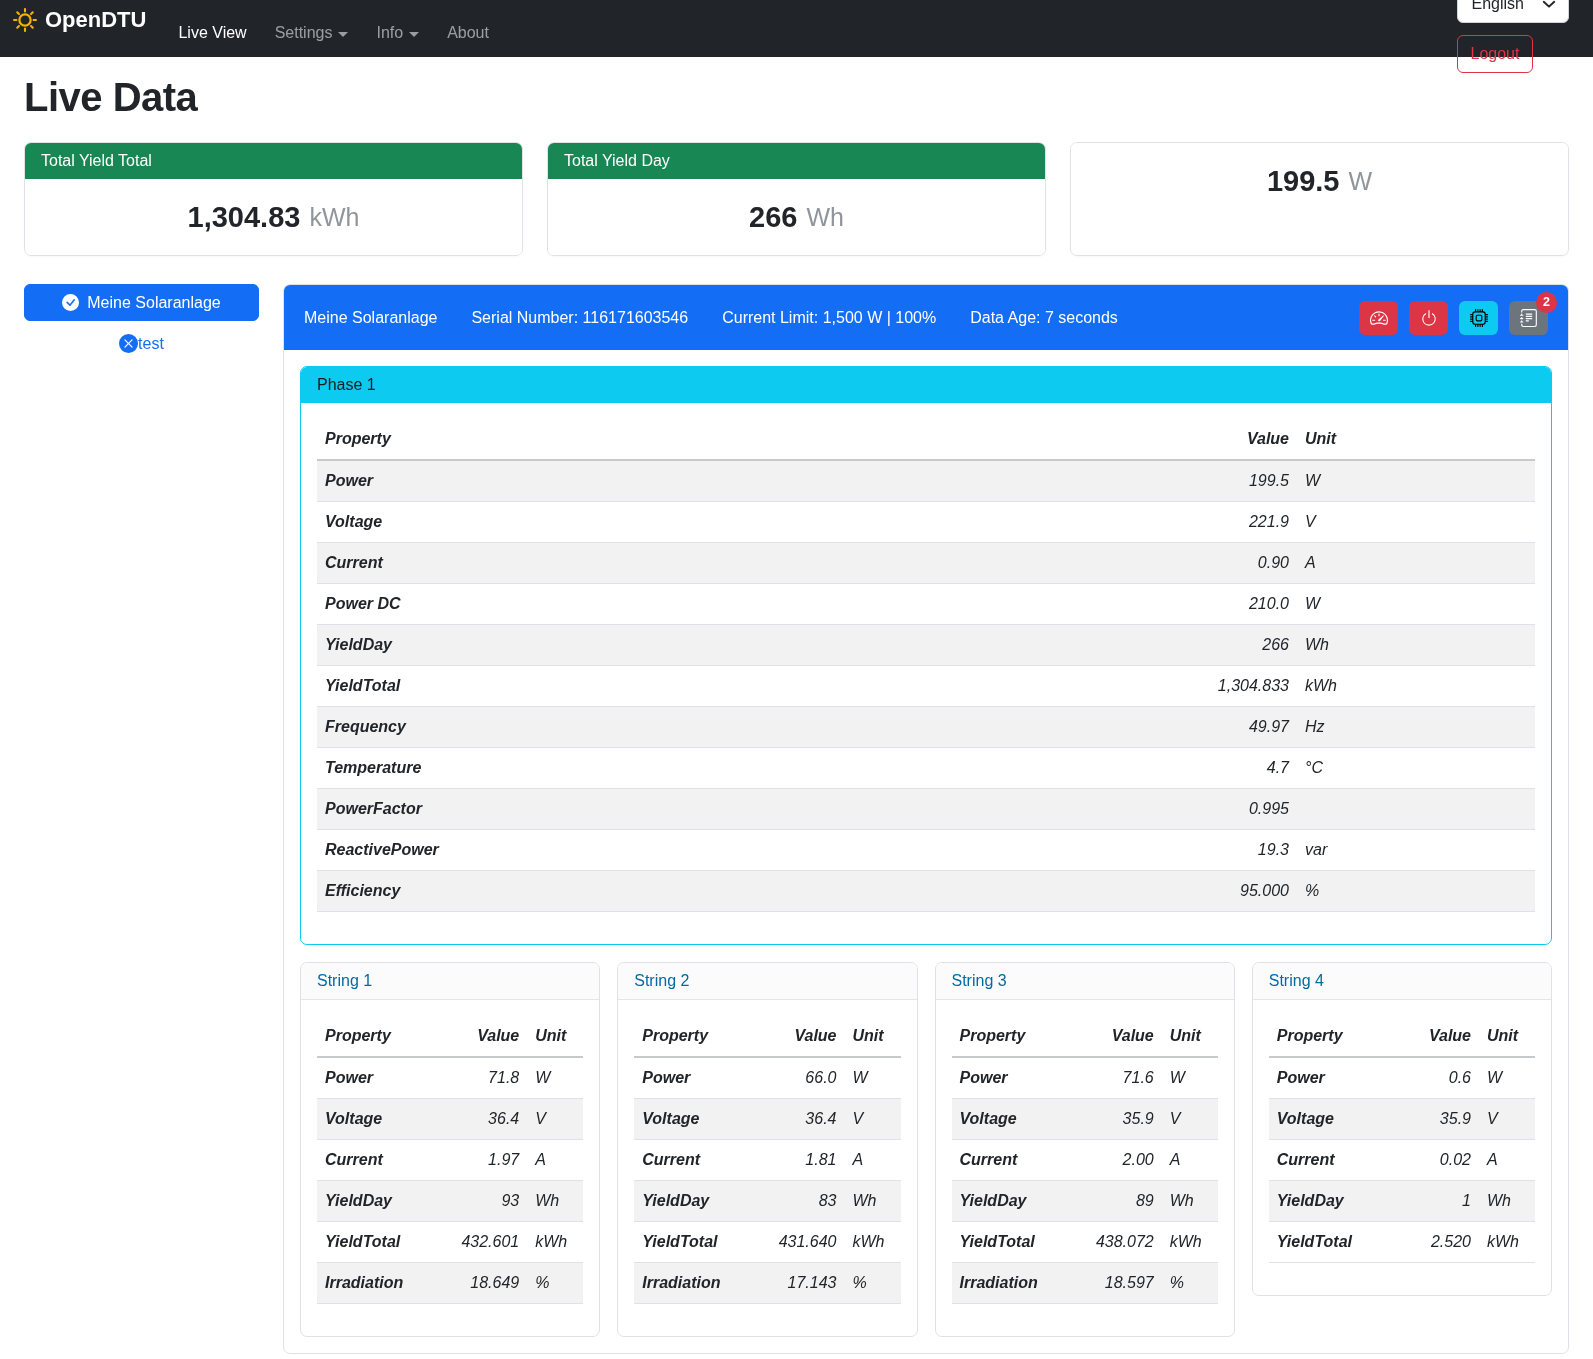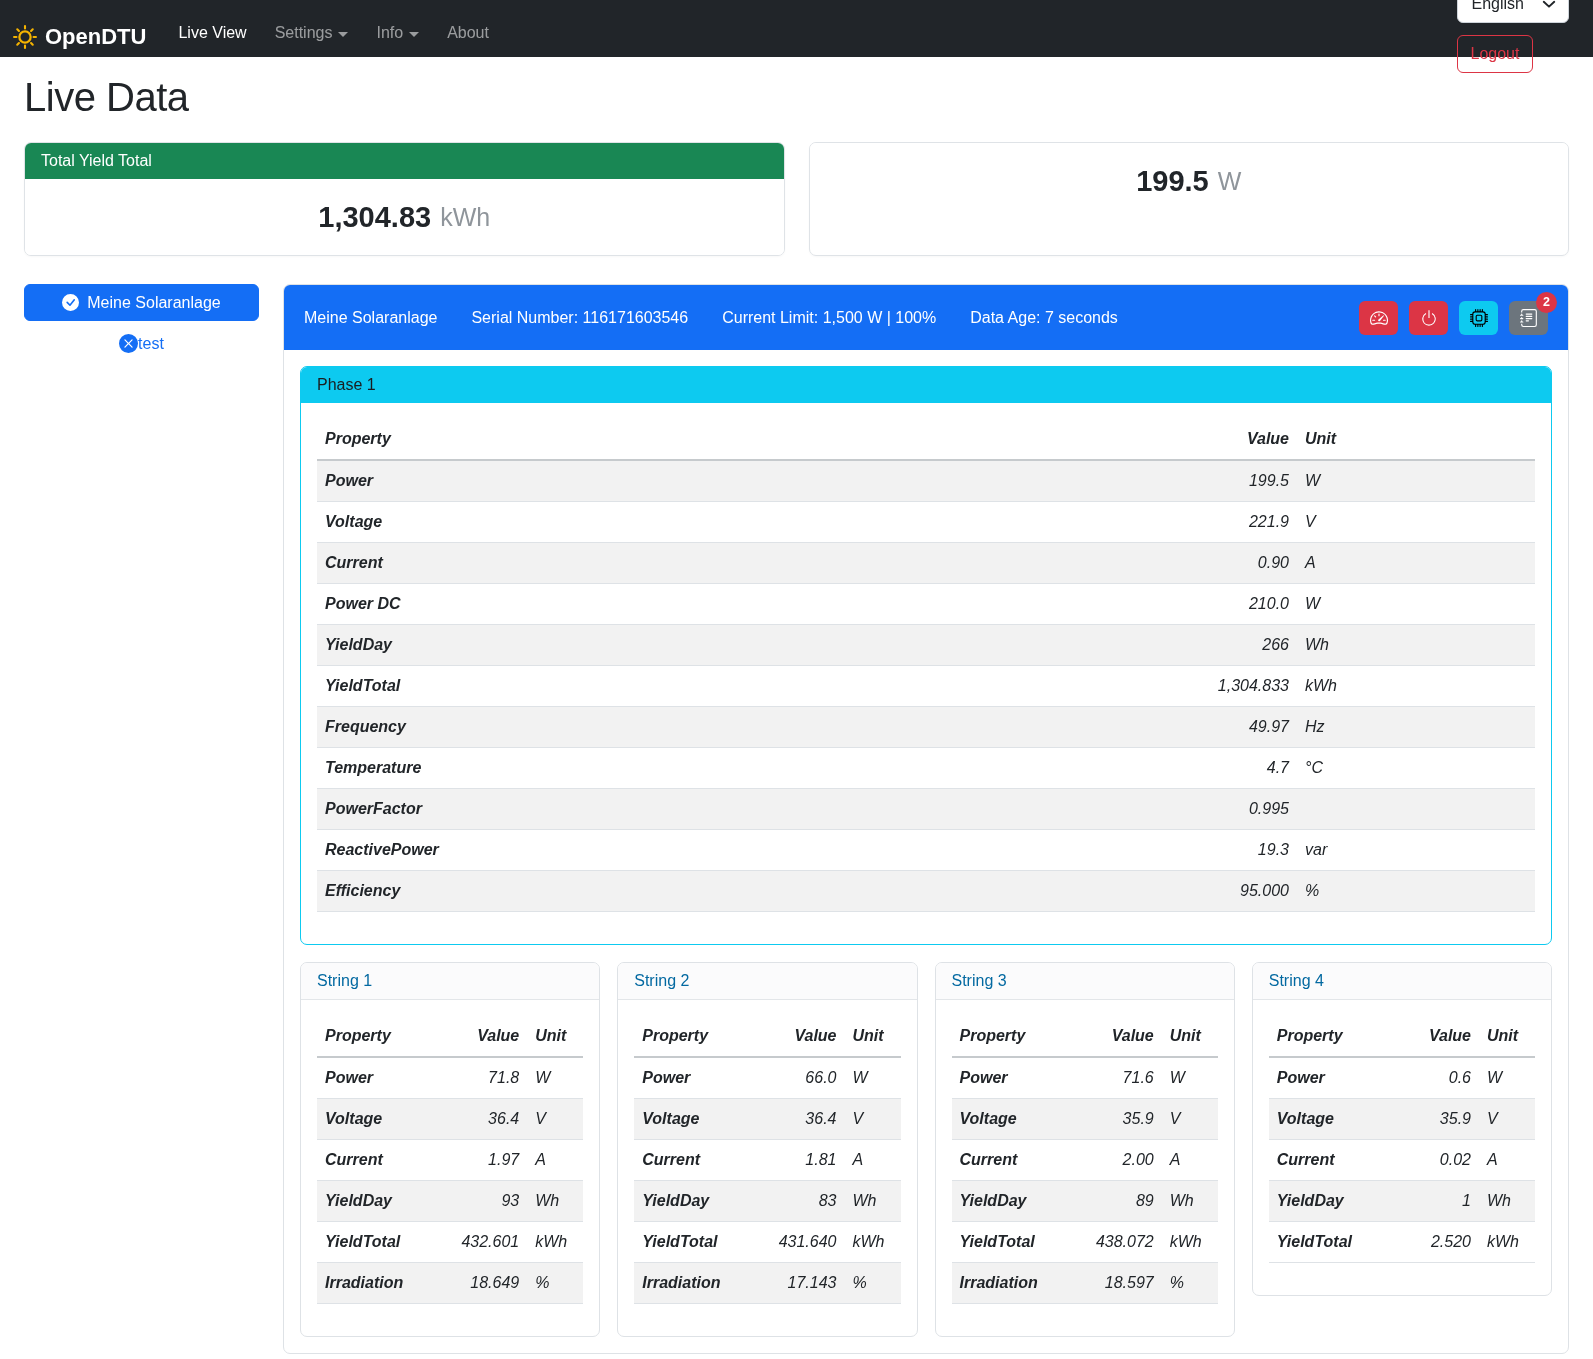--- a/index.html
+++ b/index.html
@@ -9,21 +9,21 @@
     font-family:"Liberation Sans","DejaVu Sans",sans-serif;
     color:#212529; font-size:16px;
   }
 
   
   .navbar {
     background:#212529; height:57px;
     display:flex; align-items:center; justify-content:space-between;
     padding:0 24px 0 13px;
   }
-  .nav-left { display:flex; align-items:flex-end; }
+  .nav-left { display:flex; align-items:flex-start; }
   .brand { display:flex; align-items:center; gap:8px; color:#fff;
     font-size:22px; font-weight:700; cursor:pointer; }
   .brand svg { width:24px; height:24px; fill:#f5b301; }
   .nav-links { display:flex; align-items:center; list-style:none; margin:9px 0 0 18px; padding:0; }
   .nav-link { color:rgba(255,255,255,.55); padding:8px 14px; cursor:pointer;
     display:flex; align-items:center; gap:6px; }
   .nav-link.active { color:#fff; }
   .caret { display:inline-block; width:0; height:0;
     border-top:5px solid currentColor; border-left:5px solid transparent; border-right:5px solid transparent;
     margin-top:2px; }
@@ -35,21 +35,21 @@
   }
   .lang-select svg { width:14px; height:14px; fill:none; stroke:#212529; stroke-width:2.2; }
   .logout-btn {
     background:transparent; border:1px solid #dc3545; color:#dc3545;
     border-radius:6px; height:38px; padding:0 13px; font-size:16px;
     font-family:inherit; cursor:pointer;
   }
 
   
   .container { padding:0 24px; }
-  h1.page-title { font-size:40px; font-weight:400; margin:18px 0 22px 0; letter-spacing:-.5px; }
+  h1.page-title { font-size:40px; font-weight:700; margin:18px 0 22px 0; letter-spacing:-.5px; }
 
   
   .cards-row { display:flex; gap:24px; margin-bottom:28px; }
   .sum-card { flex:1; border:1px solid #dfe3e7; border-radius:7px; overflow:hidden;
     box-shadow:0 1px 2px rgba(0,0,0,.03); }
   .sum-card-header { background:#198754; color:#fff; padding:9px 16px; font-size:16px; }
   .sum-card-body { background:#fff; height:76px; display:flex; align-items:center; justify-content:center; gap:9px; }
   .sum-value { font-size:29px; font-weight:700; color:#212529; }
   .sum-unit { font-size:25px; color:#8f959b; }
 
@@ -163,20 +163,27 @@
 
   <div class="cards-row">
     <div class="sum-card">
       <div class="sum-card-header">Total Yield Total</div>
       <div class="sum-card-body">
         <span class="sum-value">1,304.83</span>
         <span class="sum-unit">kWh</span>
       </div>
     </div>
     <div class="sum-card">
+      <div class="sum-card-header">Total Yield Day</div>
+      <div class="sum-card-body">
+        <span class="sum-value">266</span>
+        <span class="sum-unit">Wh</span>
+      </div>
+    </div>
+    <div class="sum-card">
       <div class="sum-card-body">
         <span class="sum-value">199.5</span>
         <span class="sum-unit">W</span>
       </div>
     </div>
   </div>
 
   <div class="content-row">
     <aside class="aside-col">
       <button class="inverter-select-btn">

